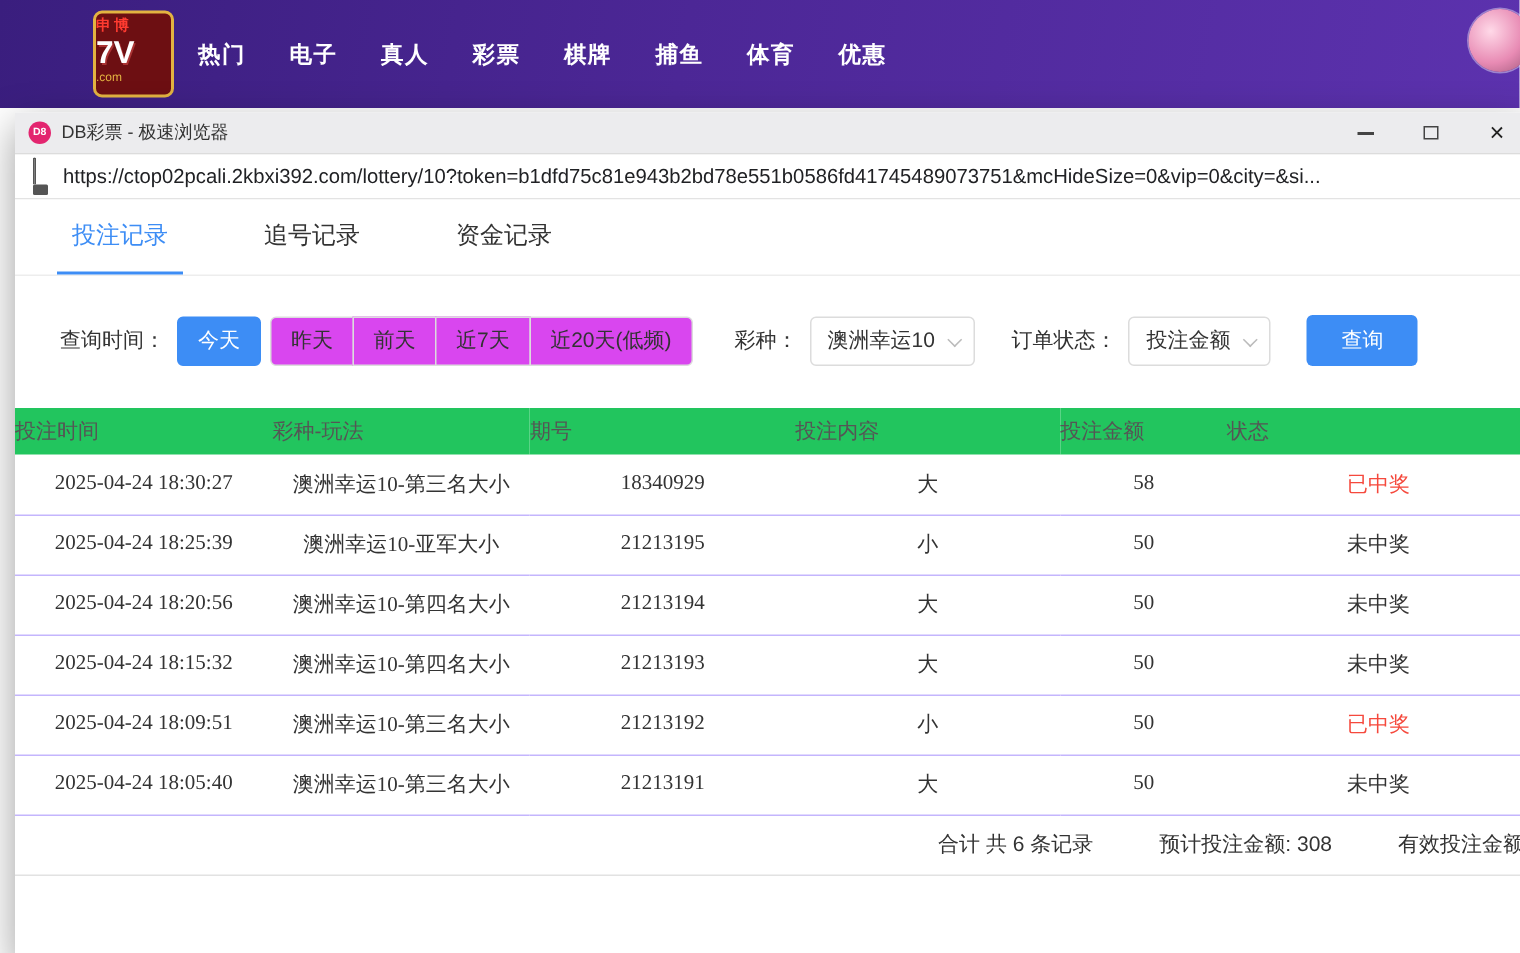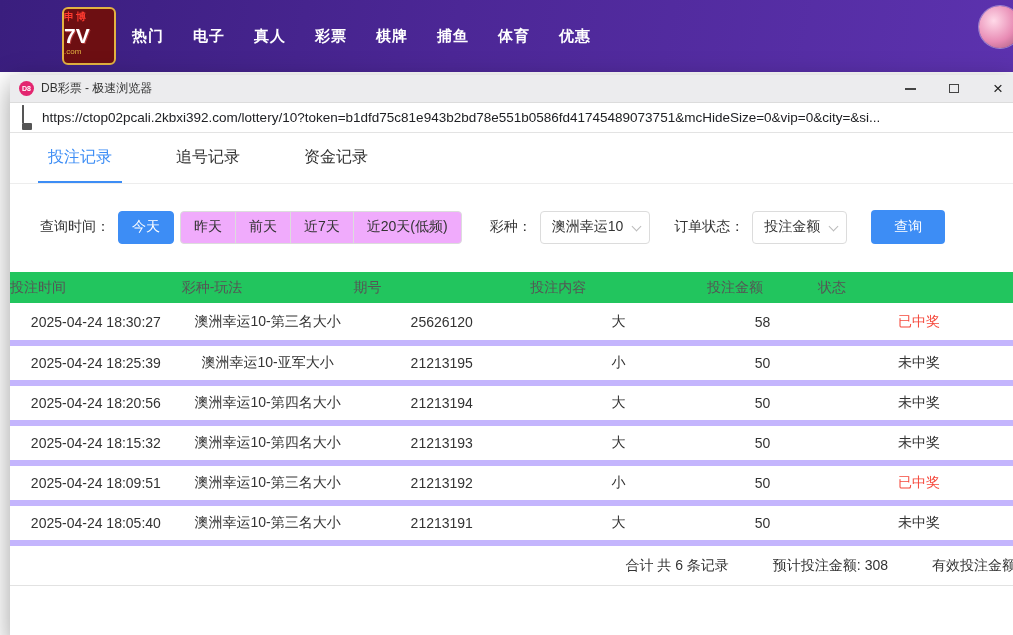--- a/index.html
+++ b/index.html
@@ -56,21 +56,21 @@
   .tabs { display:flex; padding-left:28px; gap:44px; height:51px;
     border-bottom:1px solid #ededed; }
   .tab { display:flex; align-items:center; font-size:16px; color:#333;
     padding:0 10px; border-bottom:2px solid transparent; cursor:pointer;text-align:right; }
   .tab.active { color:#3d8df5; border-bottom-color:#3d8df5; }
 
   
   .filters { display:flex; align-items:center; padding:26px 0 0 30px;
     font-size:14px; color:#333; }
   .filter-label { margin-right:8px; white-space:nowrap; }
-  .time-btn { height:33px; padding:0 13px; background:#f0abfc; border:1px solid #dcdcdc;
+  .time-btn { height:33px; padding:0 13px; background:#d946ef; border:1px solid #dcdcdc;
     font-size:14px; color:#333; display:flex; align-items:center; cursor:pointer;
     white-space:nowrap; }
   .time-btn.active { background:#3d8df5; border-color:#3d8df5; color:#fff;
     border-radius:4px; margin-right:6px; }
   .time-btn.g-first { border-radius:4px 0 0 4px; }
   .time-btn.g-mid { margin-left:-1px; }
   .time-btn.g-last { margin-left:-1px; border-radius:0 4px 4px 0; }
   .lbl-2 { margin-left:28px; }
   .lbl-3 { margin-left:24px; }
   .select { height:33px; border:1px solid #dcdcdc; border-radius:4px; display:flex;
@@ -80,21 +80,21 @@
     border-right:1.5px solid #bbb; border-bottom:1.5px solid #bbb;
     transform:rotate(45deg); }
   .search-btn { margin-left:24px; width:74px; height:34px; background:#3d8df5;
     color:#fff; border:none; border-radius:4px; font-size:14px; cursor:pointer; }
 
   
   table { margin-top:28px; width:100%; border-collapse:collapse; font-size:14px;
     color:#333; table-layout:fixed; }
   thead th { background:#22c55e; height:31px; font-weight:400; color:#555;
     text-align:left; }
-  tbody td { height:40px; text-align:center; border-bottom:6px solid #c4b5fd; }
+  tbody td { height:40px; text-align:center; border-bottom:1px solid #c4b5fd;font-family:Liberation Serif, serif; }
   col.c1{width:17%} col.c2{width:17%} col.c3{width:17.5%}
   col.c4{width:17.5%} col.c5{width:11%} col.c6{width:20%}
 
   
   .summary { display:flex; justify-content:flex-end; align-items:center;
     height:40px; border-bottom:1px solid #e2e2e2; gap:44px; font-size:14px;
     color:#333; padding-right:4px; white-space:nowrap; }
 </style>
 </head>
 <body>
@@ -190,21 +190,21 @@
           <th>期号</th>
           <th>投注内容</th>
           <th>投注金额</th>
           <th>状态</th>
         </tr>
       </thead>
       <tbody>
         <tr>
           <td>2025-04-24 18:30:27</td>
           <td>澳洲幸运10-第三名大小</td>
-          <td>25626120</td>
+          <td>18340929</td>
           <td>大</td>
           <td>58</td>
           <td style="color:#f5493d">已中奖</td>
         </tr>
         <tr>
           <td>2025-04-24 18:25:39</td>
           <td>澳洲幸运10-亚军大小</td>
           <td>21213195</td>
           <td>小</td>
           <td>50</td>

